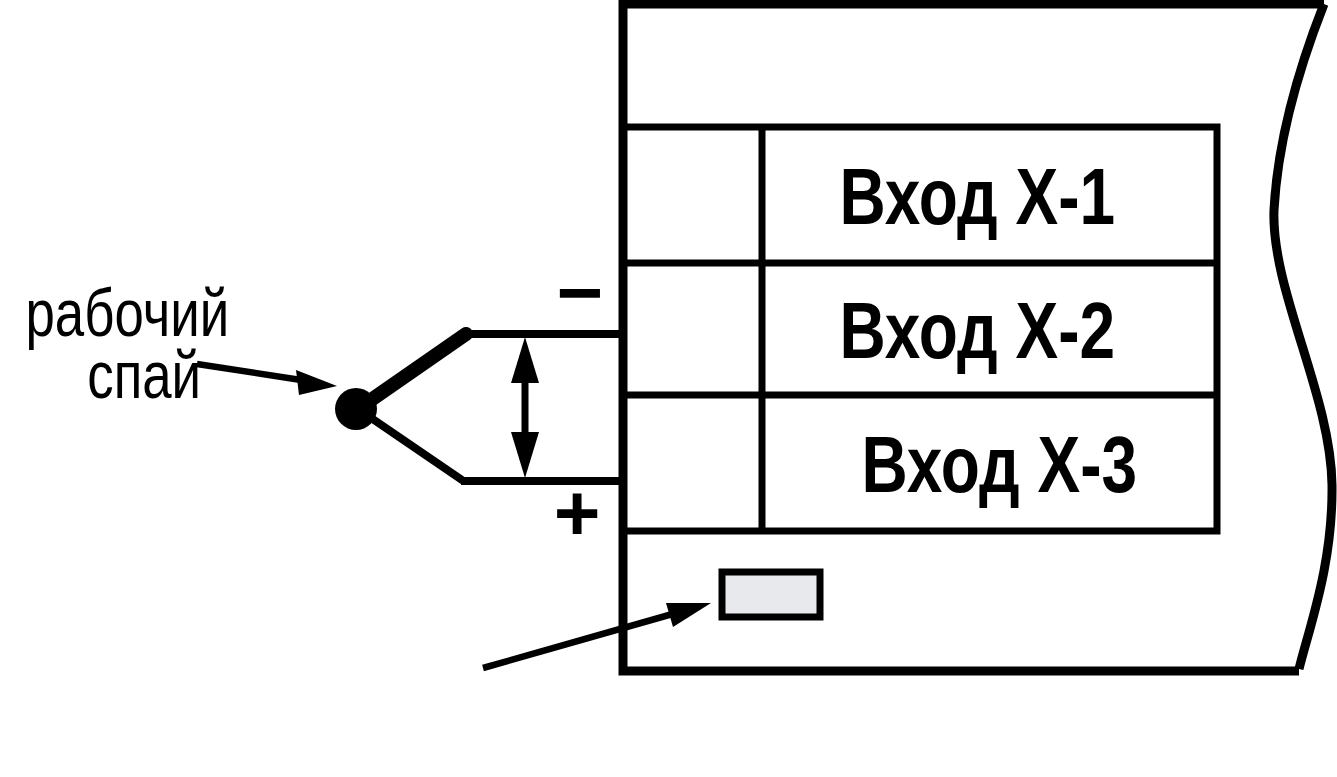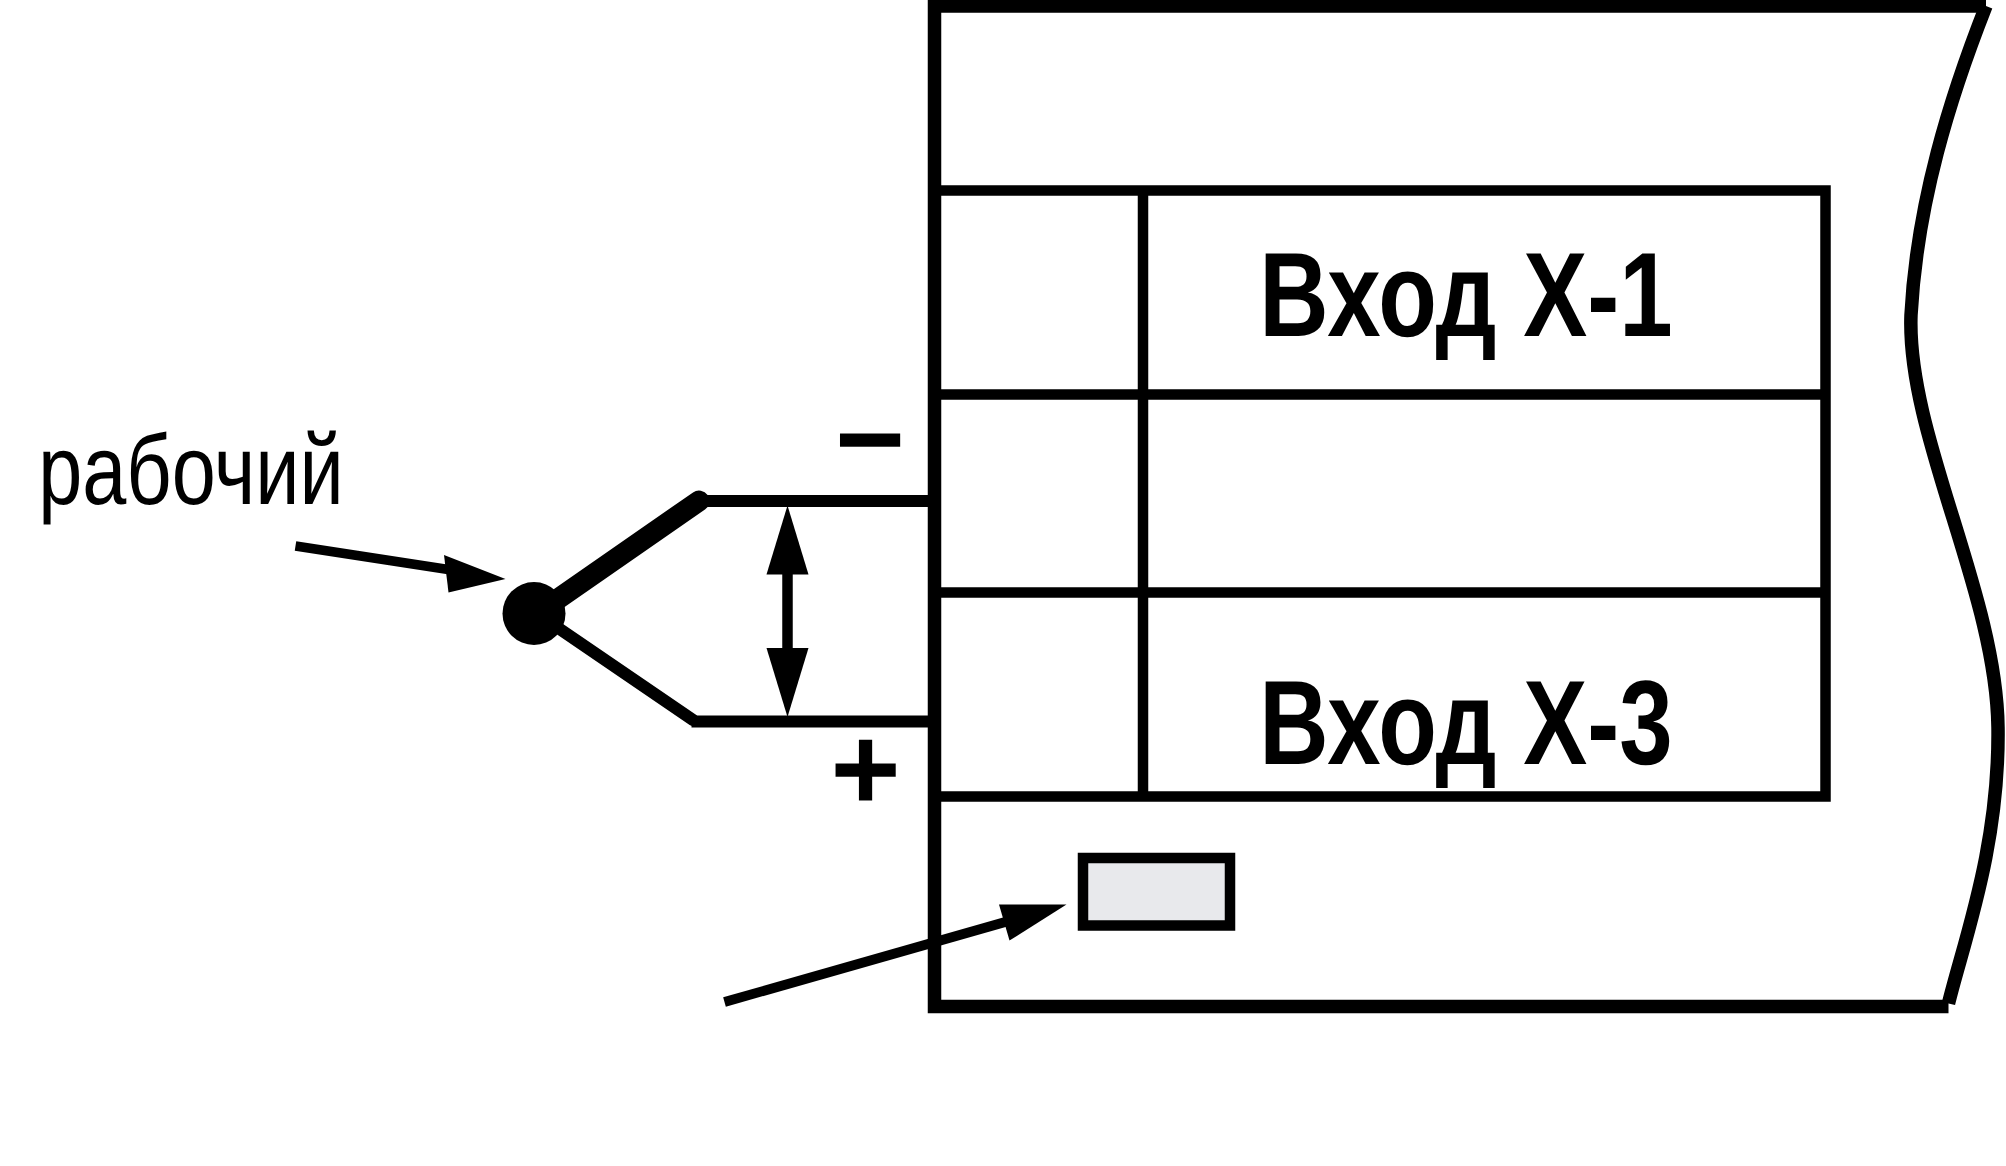--- a/index.html
+++ b/index.html
@@ -25,21 +25,21 @@
   .big { font-size: 80px; font-weight: 700; line-height: 80px; }
   .flexc { display: flex; align-items: center; justify-content: center; }
 
   #tp-label    { left: 343px; top: 262px; width: 120px; height: 80px; }
   #minus-label { left: 540px; top: 253px; width: 80px;  height: 80px; }
   #plus-label  { left: 537px; top: 473px; width: 80px;  height: 80px; }
 
   .input-label { left: 766px; width: 447px; padding-right: 24px; }
   #input-1 { top: 131px; height: 132px; }
   #input-2 { top: 267px; height: 128px; }
-  #input-3 { top: 416px; height: 132px; }
+  #input-3 { top: 399px; height: 132px; margin-left: 22px; }
 
   .ann { font-size: 66px; font-weight: 400; line-height: 62px; text-align: right; }
   #working-junction-label { left: 0px;  top: 282px; width: 215px; }
   #sensor-label           { left: 60px; top: 580px; width: 500px; }
 </style>
 </head>
 <body>
 
 <div id="stage">
 
@@ -86,24 +86,30 @@
   <div class="txt big flexc" id="minus-label">
     <span>−</span>
   </div>
   <div class="txt big flexc" id="plus-label">
     <span>+</span>
   </div>
 
   <div class="txt big flexc input-label" id="input-1">
     <span class="cond">Вход Х-1</span>
   </div>
+  <div class="txt big flexc input-label" id="input-2">
+    <span class="cond">Вход Х-2</span>
+  </div>
   <div class="txt big flexc input-label" id="input-3">
     <span class="cond">Вход Х-3</span>
   </div>
 
   <div class="txt ann" id="working-junction-label">
     <div>
       <span class="cond">рабочий</span>
     </div>
+    <div>
+      <span class="cond">спай</span>
+    </div>
   </div>
 
 
 </div>
 
 </body></html>

